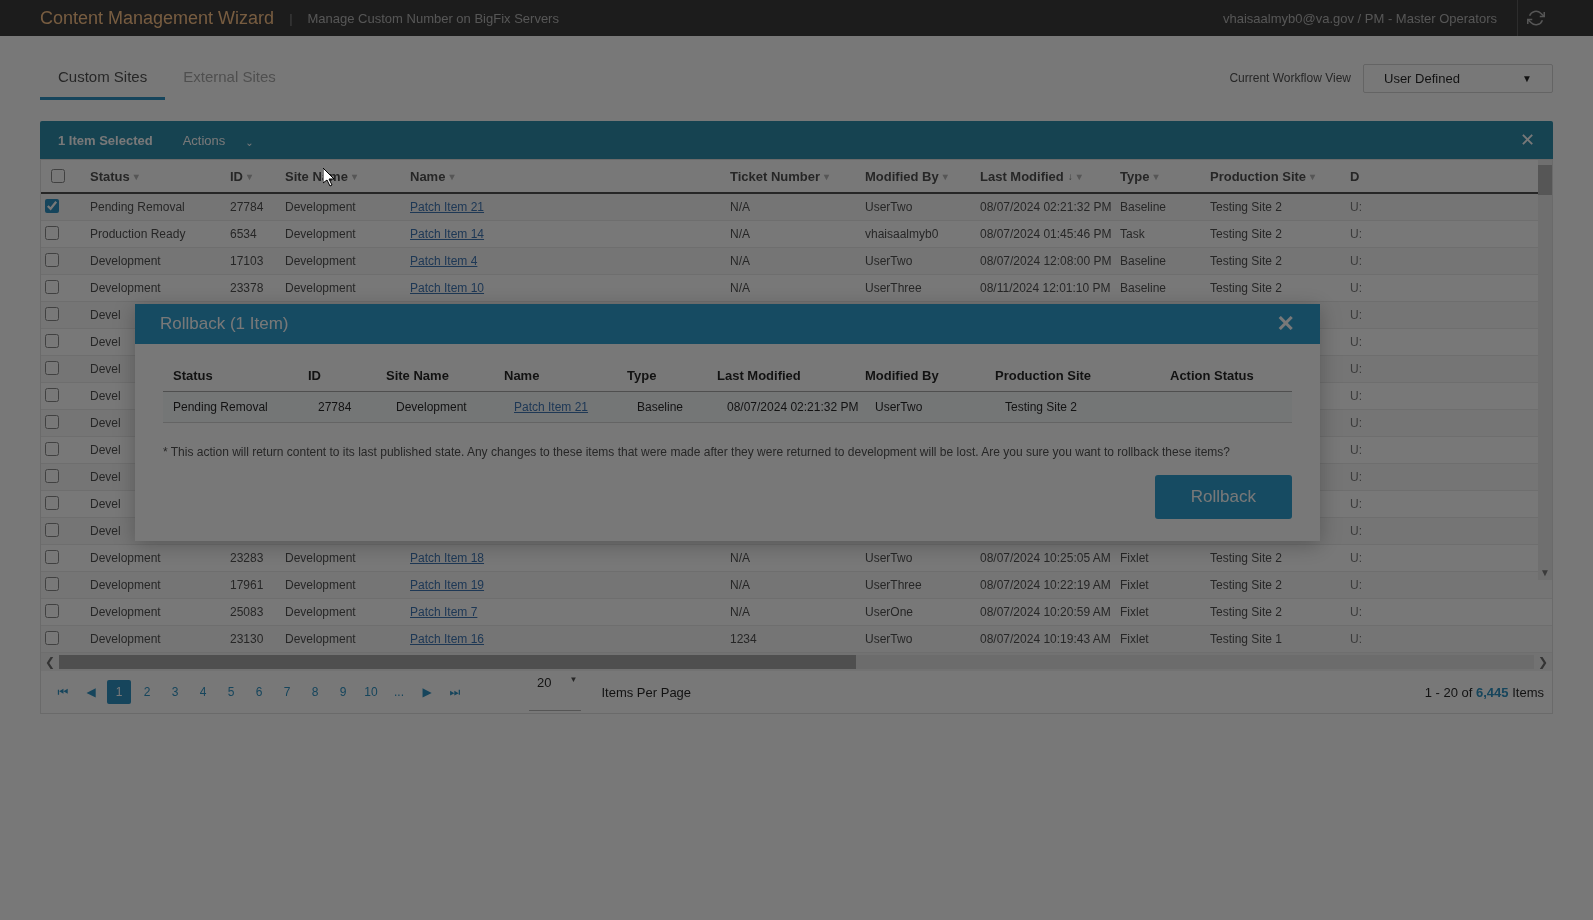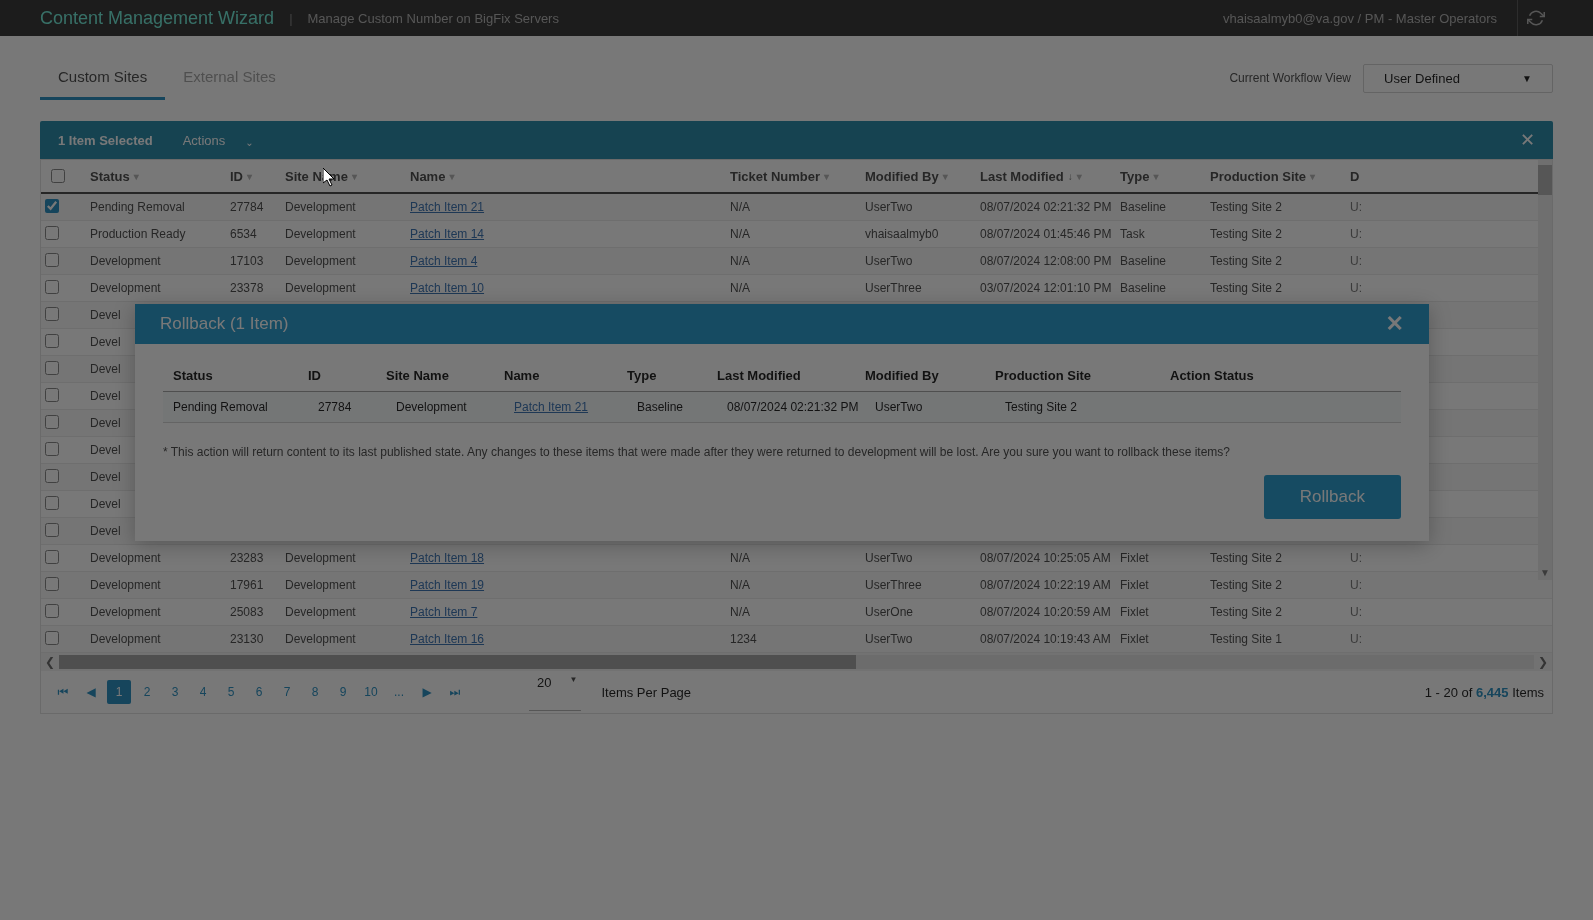--- a/index.html
+++ b/index.html
@@ -1,19 +1,19 @@
 <!DOCTYPE html>
 <html><head>
   <meta charset="utf-8">
   <style>
     * { box-sizing: border-box; margin: 0; padding: 0; }
     body { font-family: Arial, sans-serif; font-size: 13px; background: #fff; width: 1593px; height: 920px; overflow: hidden; position: relative; }
     
     .header { background: #1a1a1a; color: #bbb; height: 36px; display: flex; align-items: center; padding: 0 40px; }
-    .header-title { font-size: 18px; color: #5eead4; font-weight: 400; }
+    .header-title { font-size: 18px; color: #fdba74; font-weight: 400; }
     .header-divider { margin: 0 15px; color: #777; }
     .header-subtitle { font-size: 13px; color: #aaa; }
     .header-user { margin-left: auto; font-size: 13px; color: #aaa; }
     .header-refresh { width: 36px; height: 36px; border-left: 1px solid #444; display: flex; align-items: center; justify-content: center; margin-left: 20px; }
     
     .content { padding: 20px 40px; background: #fff; }
     
     .tabs-row { display: flex; align-items: center; border-bottom: 1px solid transparent; margin-bottom: 20px; }
     .tabs { display: flex; }
     .tab { padding: 12px 18px; font-size: 15px; color: #999; cursor: pointer; border-bottom: 3px solid transparent; }
@@ -69,21 +69,21 @@
     .page-btn { width: 24px; height: 24px; display: inline-flex; align-items: center; justify-content: center; color: #0a7fb8; font-size: 12px; cursor: pointer; margin: 0 2px; }
     .page-btn.active { background: #0a7fb8; color: #fff; border-radius: 2px; }
     .page-btn.nav { color: #0a7fb8; }
     .items-select { margin-left: 60px; display: flex; align-items: center; gap: 20px; }
     .items-select-box { border-bottom: 1px solid #aaa; padding: 2px 30px 20px 8px; position: relative; }
     .items-select-box::after { content: "▼"; position: absolute; right: 4px; font-size: 8px; color: #333; }
     .page-info { margin-left: auto; font-size: 13px; }
     .page-info .total { color: #0a7fb8; font-weight: bold; }
     
     .modal-overlay { position: absolute; inset: 0; background: rgba(30,30,30,0.6); z-index: 100; }
-    .modal { position: absolute; left: 135px; top: 304px; width: 1294px; background: #fff; box-shadow: 0 4px 20px rgba(0,0,0,0.3); }
+    .modal { position: absolute; left: 135px; top: 304px; width: 1185px; background: #fff; box-shadow: 0 4px 20px rgba(0,0,0,0.3); }
     .modal-header { background: #0a8ec7; color: #fff; height: 40px; display: flex; align-items: center; padding: 0 25px; }
     .modal-title { font-size: 17px; }
     .modal-close { margin-left: auto; font-size: 22px; font-weight: bold; cursor: pointer; }
     .modal-body { padding: 18px 28px 22px 28px; }
     .modal-table-head { display: flex; border-bottom: 1px solid #999; padding: 6px 0 8px 0; }
     .mth { font-weight: bold; font-size: 13px; }
     .mcol-status { width: 145px; padding-left: 10px; }
     .mcol-id { width: 78px; }
     .mcol-site { width: 118px; }
     .mcol-name { width: 123px; }
@@ -228,21 +228,21 @@
     <div class="td col-d td-d">U:</div>
         </div>
         <div class="tr">
     <div class="td col-check"><input type="checkbox" style=""></div>
     <div class="td col-status">Development</div>
     <div class="td col-id">23378</div>
     <div class="td col-site">Development</div>
     <div class="td col-name"><a href="#">Patch Item 10</a></div>
     <div class="td col-ticket">N/A</div>
     <div class="td col-modby">UserThree</div>
-    <div class="td col-lastmod">03/07/2024 12:01:10 PM</div>
+    <div class="td col-lastmod">08/11/2024 12:01:10 PM</div>
     <div class="td col-type">Baseline</div>
     <div class="td col-prod">Testing Site 2</div>
     <div class="td col-d td-d">U:</div>
         </div>
         <div class="tr">
     <div class="td col-check"><input type="checkbox" style=""></div>
     <div class="td col-status">Devel</div>
     <div class="td col-id"></div>
     <div class="td col-site"></div>
     <div class="td col-name"></div>

